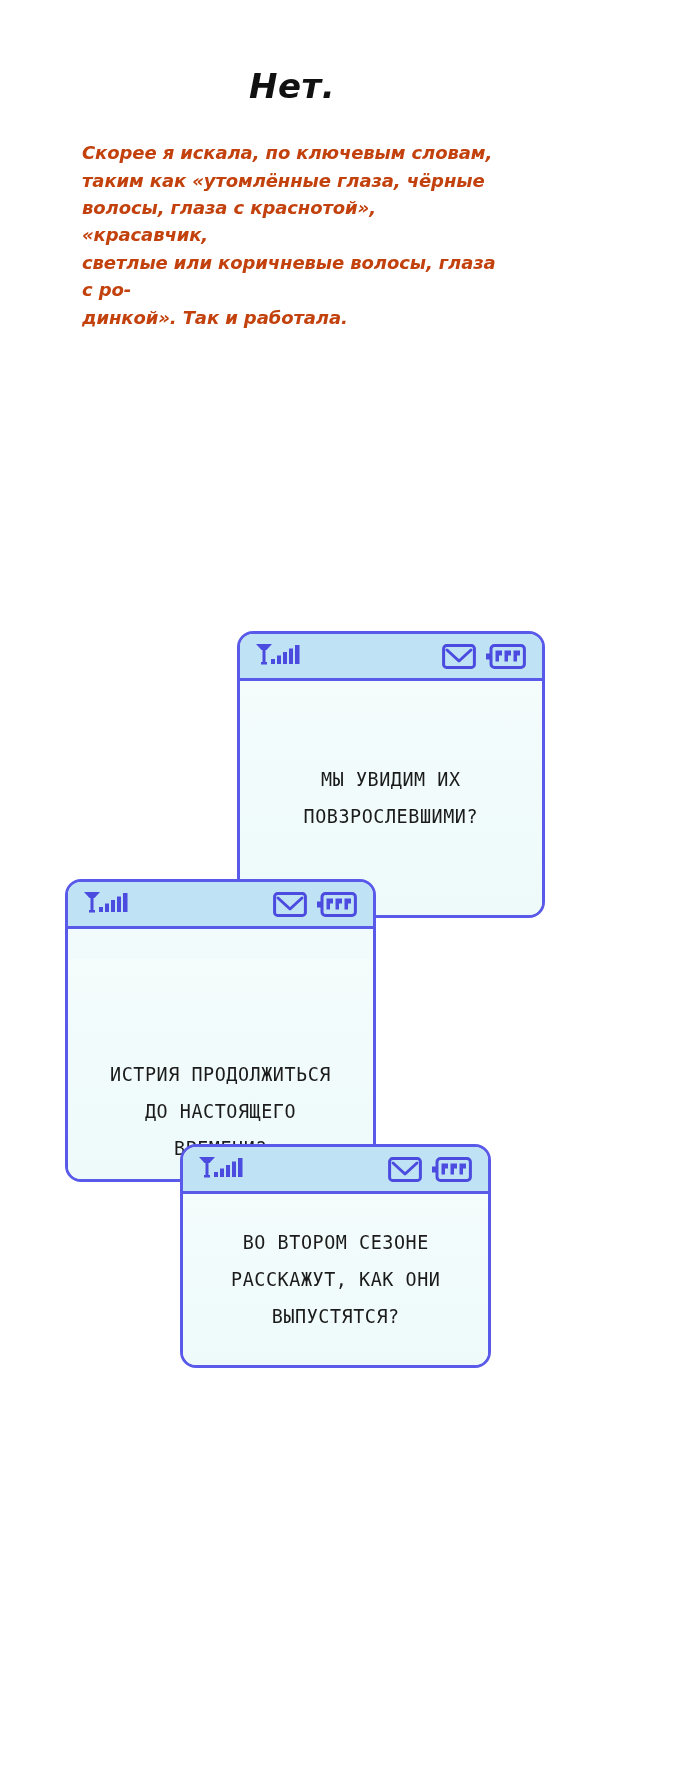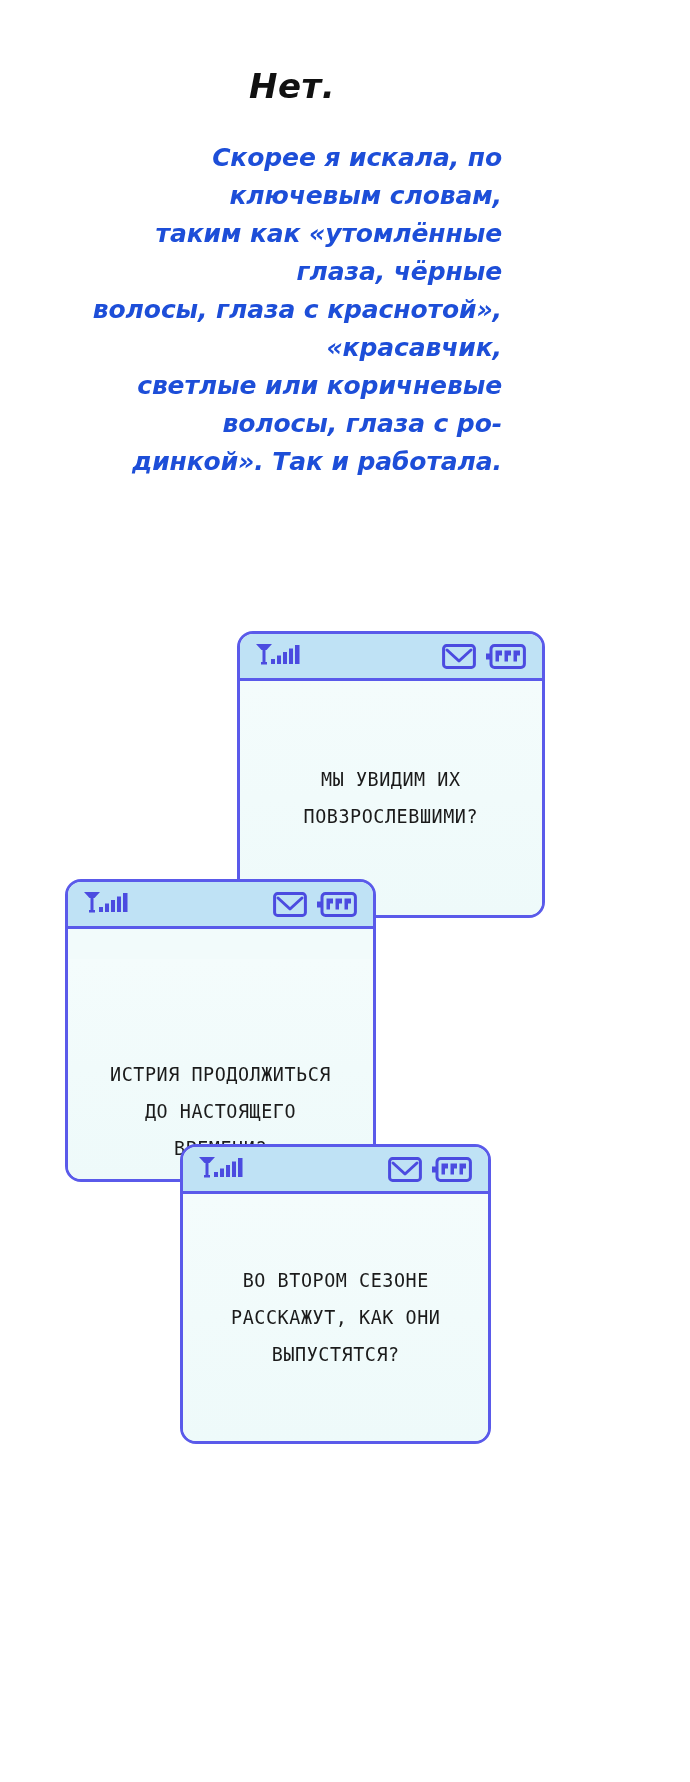--- a/index.html
+++ b/index.html
@@ -33,27 +33,27 @@
     font-style: italic;
     letter-spacing: 0.5px;
     color: #111111;
     line-height: 1.1;
   }
 
   .narration-body {
     margin: 34px auto 0 auto;
     width: 420px;
     font-family: "DejaVu Sans", sans-serif;
-    font-size: 25px;
+    font-size: 18px;
     font-weight: 600;
     font-style: italic;
     line-height: 1.52;
-    color: #1d4ed8;
+    color: #c2410c;
     letter-spacing: -0.1px;
-    text-align: right;
+    text-align: left;
     white-space: pre-line;
   }
 
   
   .card {
     position: absolute;
     border: 3px solid #5a5aea;
     border-radius: 16px;
     background: #f2fbfb;
     display: flex;
@@ -106,21 +106,21 @@
   }
   #card-1 .card-screen { align-items: center; }
 
   #card-2 {
     left: 65px;   top: 879px;  width: 311px; height: 303px;
     z-index: 2;
   }
   #card-2 .card-screen { align-items: flex-end; margin-top: 30px; }
 
   #card-3 {
-    left: 180px;  top: 1144px; width: 311px; height: 300px;
+    left: 180px;  top: 1144px; width: 311px; height: 224px;
     z-index: 1;
   }
   #card-3 .card-screen { align-items: center; }
 
   
   #card-2 { z-index: 4; }
   #card-3 { z-index: 5; }
 
   .icon-svg { display: block; }
 </style>

